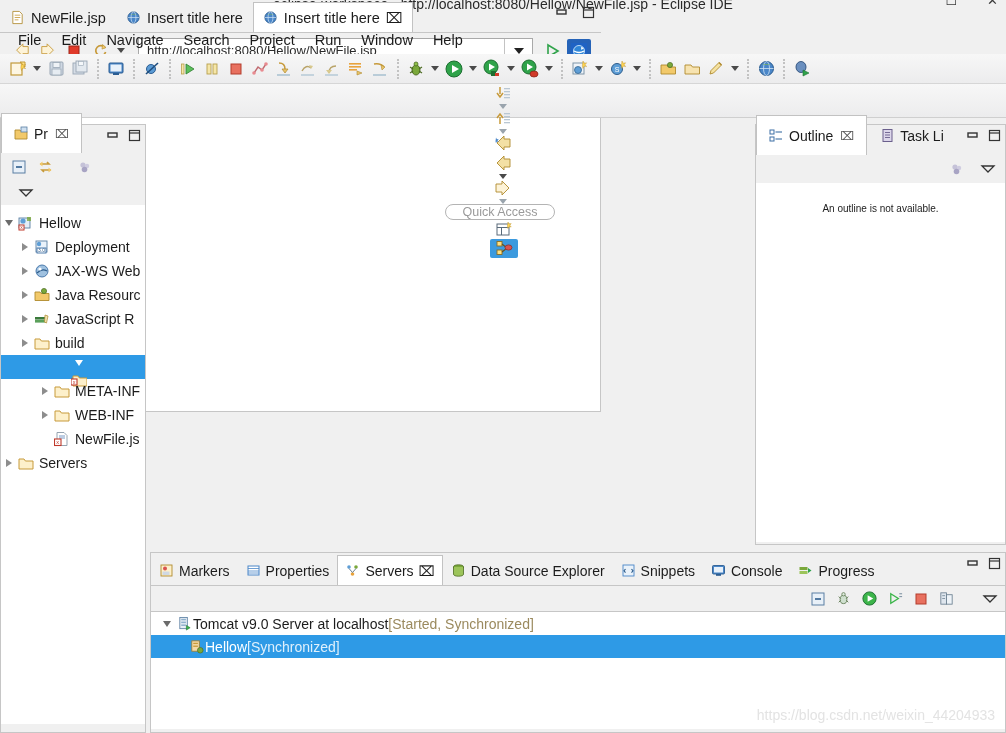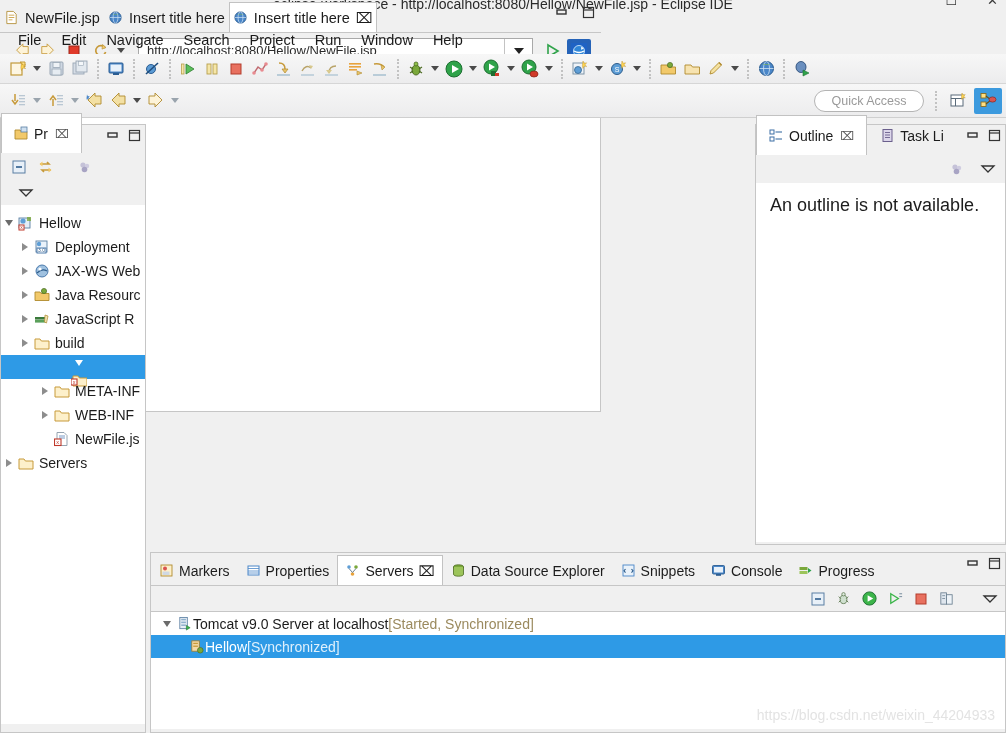--- a/index.html
+++ b/index.html
@@ -39,21 +39,21 @@
   }
 
   
   .toolbar {
     position: absolute; left: 0; width: 1006px;
     background: linear-gradient(#f7f7f7,#ececed);
     border-bottom: 1px solid #d6d6d6;
     display: flex; align-items: center;
   }
   .toolbar.row1 { top: 54px; height: 30px; }
-  .toolbar.row2 { top: 84px; height: 34px; border-bottom: 1px solid #cfcfcf; }
+  .toolbar.row2 { top: 84px; height: 34px; border-bottom: 1px solid #cfcfcf; flex-direction: column; }
   .tb-btn {
     width: 24px; height: 24px; display: flex; align-items: center; justify-content: center;
     cursor: default; border: 1px solid transparent; border-radius: 2px;
   }
   .tb-arrow {
     width: 14px; height: 24px; display: flex; align-items: center; justify-content: center;
     cursor: default;
   }
   .tb-arrow::after {
     content: ""; width: 0; height: 0;
@@ -133,21 +133,21 @@
     border-top: 6px solid #6b6b6b;
   }
   .tree-row.sel .twisty.expanded::after { border-top-color: #fff; }
   .tree-ico { width: 18px; flex: 0 0 18px; display: flex; align-items: center; justify-content: center; }
   .tree-lbl { padding-left: 4px; overflow: hidden; }
 
   
   #editor-area { left: 150px; top: 124px; width: 601px; height: 421px; border: none; background: #f0f0f0; }
   .ed-tabbar { height: 32px; display: flex; align-items: flex-end; position: relative; }
   .ed-tab {
-    height: 30px; display: flex; align-items: center; gap: 6px; padding: 0 3px;
+    height: 30px; display: flex; align-items: center; gap: 6px; padding: 0 9px;
     font-size: 14.5px; white-space: nowrap; cursor: default;
     border: 1px solid transparent; border-bottom: none;
   }
   .ed-tab.active { background: #fff; border-color: #c2c2c2; }
   .ed-ctrls { position: absolute; right: 6px; top: 6px; display: flex; gap: 14px; }
   .browser-toolbar {
     height: 36px; background: #f0f0f0; display: flex; align-items: center;
     padding: 0 10px; gap: 2px; border-top: 1px solid #c6c6c6;
   }
   .url-box {
@@ -167,21 +167,21 @@
     border-left: 5px solid transparent; border-right: 5px solid transparent;
     border-top: 6px solid #222;
   }
   .browser-page {
     background: #fff; border: 1px solid #c6c6c6; border-top: none;
     height: 344px; padding: 12px 14px; font-size: 15px; color: #111;
   }
 
   
   #outline-view { left: 755px; top: 124px; width: 251px; height: 421px; }
-  .outline-msg { padding: 12px 14px; font-size: 18px; color: #1c1c1c; }
+  .outline-msg { padding: 20px 14px; font-size: 10px; color: #1c1c1c; text-align: center; }
 
   
   #bottom-panel { left: 150px; top: 552px; width: 856px; height: 181px; }
   .bp-tabbar { height: 32px; }
   .bp-tab {
     height: 30px; display: flex; align-items: center; gap: 5px; padding: 0 7px;
     font-size: 14px; white-space: nowrap; cursor: default;
     border: 1px solid transparent; border-bottom: none;
   }
   .bp-tab.active { background: #fff; border-color: #c2c2c2; }

